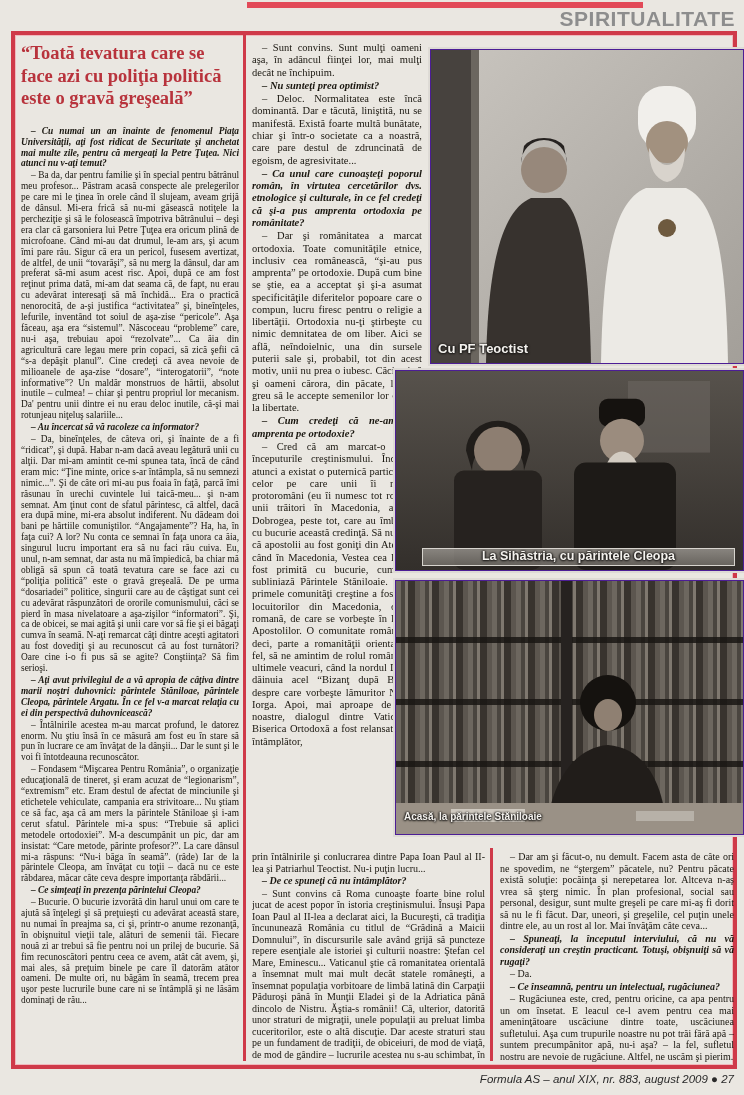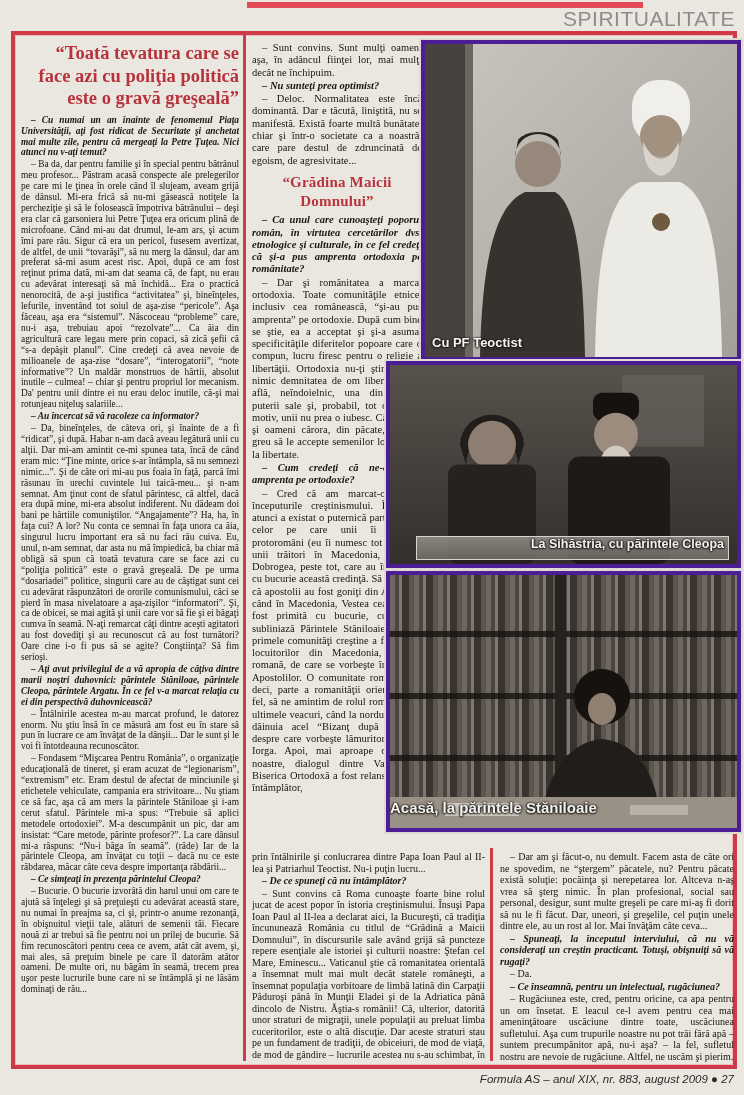--- a/index.html
+++ b/index.html
@@ -6,83 +6,83 @@
   body{
     width:744px;height:1095px;position:relative;overflow:hidden;
     background:#eae7e1;
     font-family:"Liberation Serif","DejaVu Serif",serif;
     color:#19160f;
   }
   .top-strip{position:absolute;left:247px;top:2px;width:396px;height:6px;background:#e24a58;}
   .masthead{
     position:absolute;top:7px;right:9px;
     font-family:"Liberation Sans","DejaVu Sans",sans-serif;
-    font-weight:normal;font-size:21px;letter-spacing:.5px;color:#8d8d8d;
+    font-weight:bold;font-size:21px;letter-spacing:.5px;color:#8d8d8d;
   }
   .frame{
     position:absolute;left:11px;top:31px;width:718px;height:1030px;
     border:4px solid #cf3a49;box-shadow:inset 0 0 0 1px #f0b9bd;
   }
   .vrule{position:absolute;background:#cf3a49;}
   .rule1{left:243px;top:35px;width:3px;height:1026px;}
   .rule2{left:490px;top:848px;width:3px;height:213px;}
   .col{position:absolute;overflow:hidden;}
   #col1{left:21px;top:42px;width:218px;height:1016px;}
   #col2{left:252px;top:42px;width:170px;height:804px;}
   #bleft{left:252px;top:851px;width:233px;height:210px;}
   #bright{left:500px;top:851px;width:234px;height:212px;font-family:Liberation Serif, serif;}
   h1{
-    margin:0 0 5px;color:#b8333c;text-align:right;
+    margin:0 0 16px;color:#b8333c;text-align:left;
     font-size:18.5px;line-height:1.22;font-weight:bold;
   }
   .flow p{margin:0 0 1px;text-align:justify;}
   #col1 .flow p{font-size:9.4px;line-height:1.16;}
   #col2 .flow p{font-size:10.5px;line-height:1.17;}
   #bleft .flow p,#bright .flow p{font-size:10px;line-height:1.15;}
   .flow p.q{font-weight:bold;font-style:italic;text-indent:10px;}
   .flow p.a{text-indent:10px;}
   .flow p.cont{text-indent:0;}
   .flow p.h{
     color:#b8333c;text-align:center;font-weight:bold;font-style:normal;
     text-indent:0;letter-spacing:.2px;
   }
   #col1 .flow p.h{font-size:16.5px;line-height:1.22;margin:7px 2px 5px;}
   #col2 .flow p.h{font-size:15px;line-height:1.25;margin:6px 0 4px;}
   .flow p.author{
     text-align:right;font-weight:bold;font-style:normal;text-indent:0;
     font-size:15px !important;letter-spacing:.5px;margin-top:5px;color:#14110c;
   }
   .photo{
-    position:absolute;margin:0;padding:0;
-    border:4px solid #4c1d95;box-shadow:0 0 0 2px #dedbd5;
+    position:absolute;margin:9px;padding:0;
+    border:1px solid #4c1d95;box-shadow:0 0 0 2px #dedbd5;
     overflow:hidden;background:#9a958f;
   }
   .photo svg{display:block;width:100%;height:100%;}
   #photo1{left:421px;top:40px;width:312px;height:313px;}
   #photo2{left:386px;top:361px;width:347px;height:199px;}
   #photo3{left:386px;top:571px;width:347px;height:253px;}
   #photo3{
     background:
       repeating-linear-gradient(180deg,rgba(0,0,0,0) 0 56px,rgba(25,22,19,.85) 56px 62px),
       repeating-linear-gradient(90deg,#6d675f 0 5px,#4a453f 5px 9px,#7f786f 9px 12px,#38332e 12px 19px,#5c564f 19px 24px);
   }
   .cap{
     position:absolute;
     font-family:"Liberation Sans","DejaVu Sans",sans-serif;
     font-weight:bold;color:#f4f2ee;font-size:13px;
     text-shadow:0 1px 2px #1d1b19,1px 0 2px #1d1b19,-1px 0 2px #1d1b19;
     white-space:nowrap;
   }
   .cap1{left:7px;bottom:7px;}
   .cap2{
-    left:26px;right:8px;bottom:4px;text-align:right;
+    left:26px;right:8px;bottom:4px;text-align:center;
     background:linear-gradient(rgba(156,152,146,.8),rgba(118,114,108,.8));
-    border:1px solid #d7d4ce;padding:0 4px 8px;font-size:12.5px;
-  }
-  .cap3{left:0;bottom:12px;font-size:15px;}
+    border:1px solid #d7d4ce;padding:0 4px 2px;font-size:12.5px;
+  }
+  .cap3{left:8px;bottom:12px;font-size:10px;}
   .footer{
     position:absolute;top:1073px;left:0;right:10px;text-align:right;
     font-family:Liberation Sans, sans-serif;
     font-style:italic;font-size:11.5px;color:#2a2a2a;
   }
 </style>
 </head>
 <body>
 
 <div class="page">
@@ -110,21 +110,20 @@
         <p class="a">– Bucurie. O bucurie izvorâtă din harul unui om care te ajută să înţelegi şi să preţuieşti cu adevărat această stare, nu numai în preajma sa, ci şi, printr-o anume rezonanţă, în obişnuitul vieţii tale, alături de semenii tăi. Fiecare nouă zi ar trebui să fie pentru noi un prilej de bucurie. Să fim recunoscători pentru ceea ce avem, atât cât avem, şi, mai ales, să preţuim binele pe care îl datorăm atâtor oameni. De multe ori, nu băgăm în seamă, trecem prea uşor peste lucrurile bune care ni se întâmplă şi ne lăsăm dominaţi de rău...</p>
       </div>
   </div>
 
   <div class="col" id="col2">
     <div class="flow">
 
     <p class="a">– Sunt convins. Sunt mulţi oameni aşa, în adâncul fiinţei lor, mai mulţi decât ne închipuim.</p>
         <p class="q">– Nu sunteţi prea optimist?</p>
         <p class="a">– Deloc. Normalitatea este încă dominantă. Dar e tăcută, liniştită, nu se manifestă. Există foarte multă bunătate, chiar şi într-o societate ca a noastră, care pare destul de zdruncinată de egoism, de agresivitate...</p>
-        <p class="h">“Grădina Maicii Domnului”</p>
         <p class="q">– Ca unul care cunoaşteţi poporul român, în virtutea cercetărilor dvs. etnologice şi culturale, în ce fel credeţi că şi-a pus amprenta ortodoxia pe românitate?</p>
         <p class="a">– Dar şi românitatea a marcat ortodoxia. Toate comunităţile etnice, inclusiv cea românească, “şi-au pus amprenta” pe ortodoxie. După cum bine se ştie, ea a acceptat şi şi-a asumat specificităţile diferitelor popoare care o compun, lucru firesc pentru o religie a libertăţii. Ortodoxia nu-ţi ştirbeşte cu nimic demnitatea de om liber. Aici se află, neîndoielnic, una din sursele puterii sale şi, probabil, tot din acest motiv, unii nu prea o iubesc. Căci există şi oameni cărora, din păcate, le vine greu să le accepte semenilor lor dreptul la libertate.</p>
         <p class="q">– Cum credeţi că ne-am pus amprenta pe ortodoxie?</p>
         <p class="a">– Cred că am marcat-o de la începuturile creştinismului. Încă de-atunci a existat o puternică participare a celor pe care unii îi numesc protoromâni (eu îi numesc tot români), unii trăitori în Macedonia, alţii în Dobrogea, peste tot, care au îmbrăţişat cu bucurie această credinţă. Să nu uităm că apostolii au fost goniţi din Atena, pe când în Macedonia, Vestea cea Bună a fost primită cu bucurie, cum bine subliniază Părintele Stăniloaie. Printre primele comunităţi creştine a fost cea a locuitorilor din Macedonia, colonie romană, de care se vorbeşte în Faptele Apostolilor. O comunitate românească, deci, parte a romanităţii orientale. La fel, să ne amintim de rolul românilor în ultimele veacuri, când la nordul Dunării dăinuia acel “Bizanţ după Bizanţ”, despre care vorbeşte lămuritor Nicolae Iorga. Apoi, mai aproape de zilele noastre, dialogul dintre Vatican şi Biserica Ortodoxă a fost relansat, deloc întâmplător,</p>
       </div>
   </div>
 
   <figure class="photo" id="photo1">
     <svg viewBox="0 0 312 313" preserveAspectRatio="none" aria-hidden="true">
       <defs>

